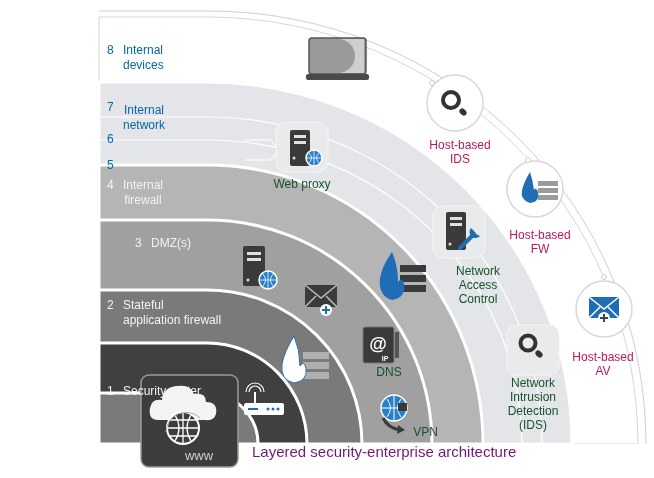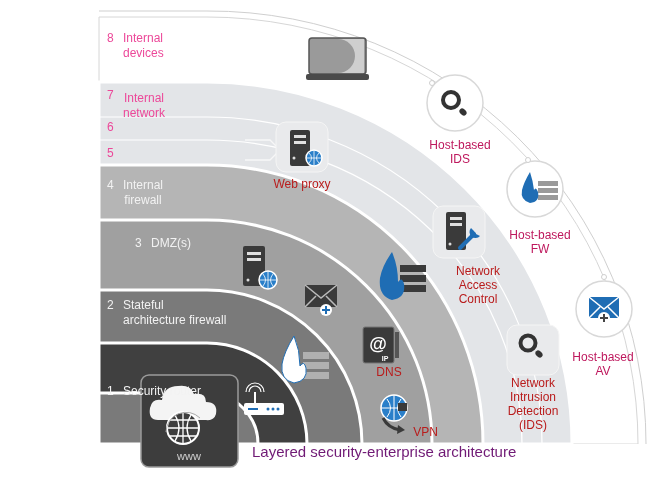--- a/index.html
+++ b/index.html
@@ -1,22 +1,22 @@
 <!DOCTYPE html>
 <html><head>
 <meta charset="utf-8">
 <style>
   html, body { margin:0; padding:0; background:#ffffff; }
   body { width:654px; height:478px; position:relative; overflow:hidden; font-family:"Liberation Sans", sans-serif; }
   #diagram { position:absolute; left:0; top:0; }
   .lbl { position:absolute; font-size:12px; line-height:15px; white-space:pre; }
   .lbl .num { display:inline-block; width:16px; }
-  .dark { color:#ec4899; }
+  .dark { color:#0369a1;margin-top:12px; }
   .light { color:#f2f2f2; }
-  .cap { position:absolute; font-size:12px; line-height:14px; text-align:center; color:#b91c1c; white-space:pre; }
+  .cap { position:absolute; font-size:12px; line-height:14px; text-align:center; color:#14532d; white-space:pre; }
   .blue { color:#be185d; }
   .title { position:absolute; left:252px; top:443px; font-size:15px; color:#701a75; white-space:nowrap; }
 </style>
 </head>
 <body>
 
 <svg id="diagram" width="654" height="478" viewBox="0 0 654 478">
 
   <path d="M 99 11 H 207 A 437 433 0 0 1 646 444" fill="none" stroke="#cfcfcf" stroke-width="1"></path>
 
@@ -174,34 +174,34 @@
 <div class="lbl dark" style="left:107px; top:31px;"><span class="num">8</span><span style="display:inline-block; vertical-align:top;">Internal
 devices</span></div>
 <div class="lbl dark" style="left:107px; top:88px;"><span class="num">7</span><span style="display:inline-block; vertical-align:top; margin-top:3px;text-align:center;">Internal
 network</span></div>
 <div class="lbl dark" style="left:107px; top:120px;"><span class="num">6</span></div>
 <div class="lbl dark" style="left:107px; top:146px;"><span class="num">5</span></div>
 <div class="lbl light" style="left:107px; top:178px;"><span class="num">4</span><span style="display:inline-block; vertical-align:top;text-align:center;">Internal
 firewall</span></div>
 <div class="lbl light" style="left:107px; top:236px;margin-left:28px;"><span class="num">3</span><span>DMZ(s)</span></div>
 <div class="lbl light" style="left:107px; top:298px;"><span class="num">2</span><span style="display:inline-block; vertical-align:top;">Stateful
-architecture firewall</span></div>
+application firewall</span></div>
 <div class="lbl light" style="left:107px; top:364px;margin-top:20px;"><span class="num">1</span><span>Security router</span></div>
 
 <div class="cap" style="left:262px; top:177px; width:80px;">Web proxy</div>
 <div class="cap" style="left:359px; top:365px; width:60px;">DNS</div>
 <div class="cap" style="left:398px; top:425px; width:40px; text-align:right;">VPN</div>
 <div class="cap" style="left:438px; top:264px; width:80px;">Network
 Access
 Control</div>
 <div class="cap" style="left:497px; top:376px; width:72px;">Network
 Intrusion
 Detection
 (IDS)</div>
 <div class="cap blue" style="left:420px; top:138px; width:80px;">Host-based
 IDS</div>
 <div class="cap blue" style="left:500px; top:228px; width:80px;">Host-based
 FW</div>
 <div class="cap blue" style="left:563px; top:350px; width:80px;">Host-based
 AV</div>
-<div class="cap" style="left:161px; top:449px; width:56px; color:#d0d0d0; font-size:11px;">www</div>
+<div class="cap" style="left:171px; top:449px; width:56px; color:#d0d0d0; font-size:13px;">www</div>
 
 <div class="title">Layered security-enterprise architecture</div>
 
 </body></html>

